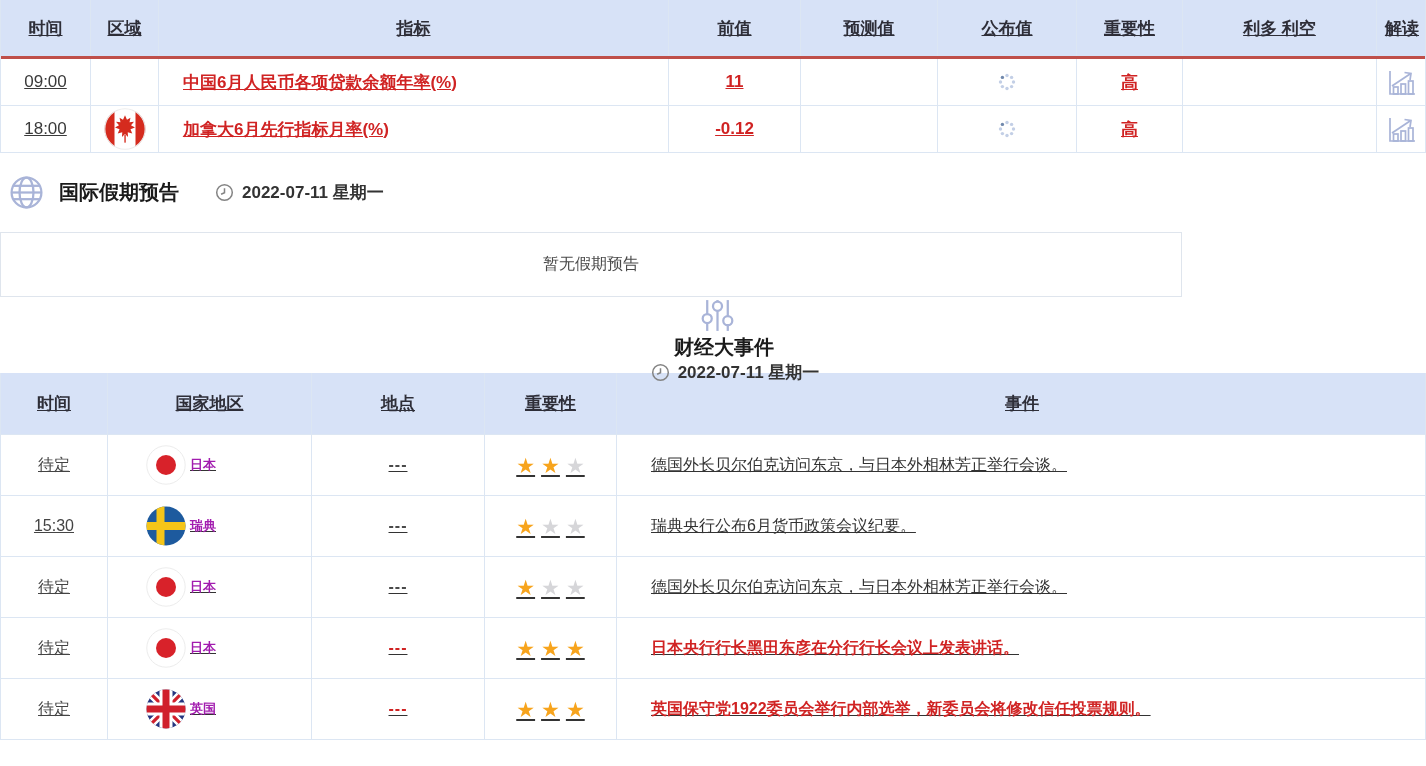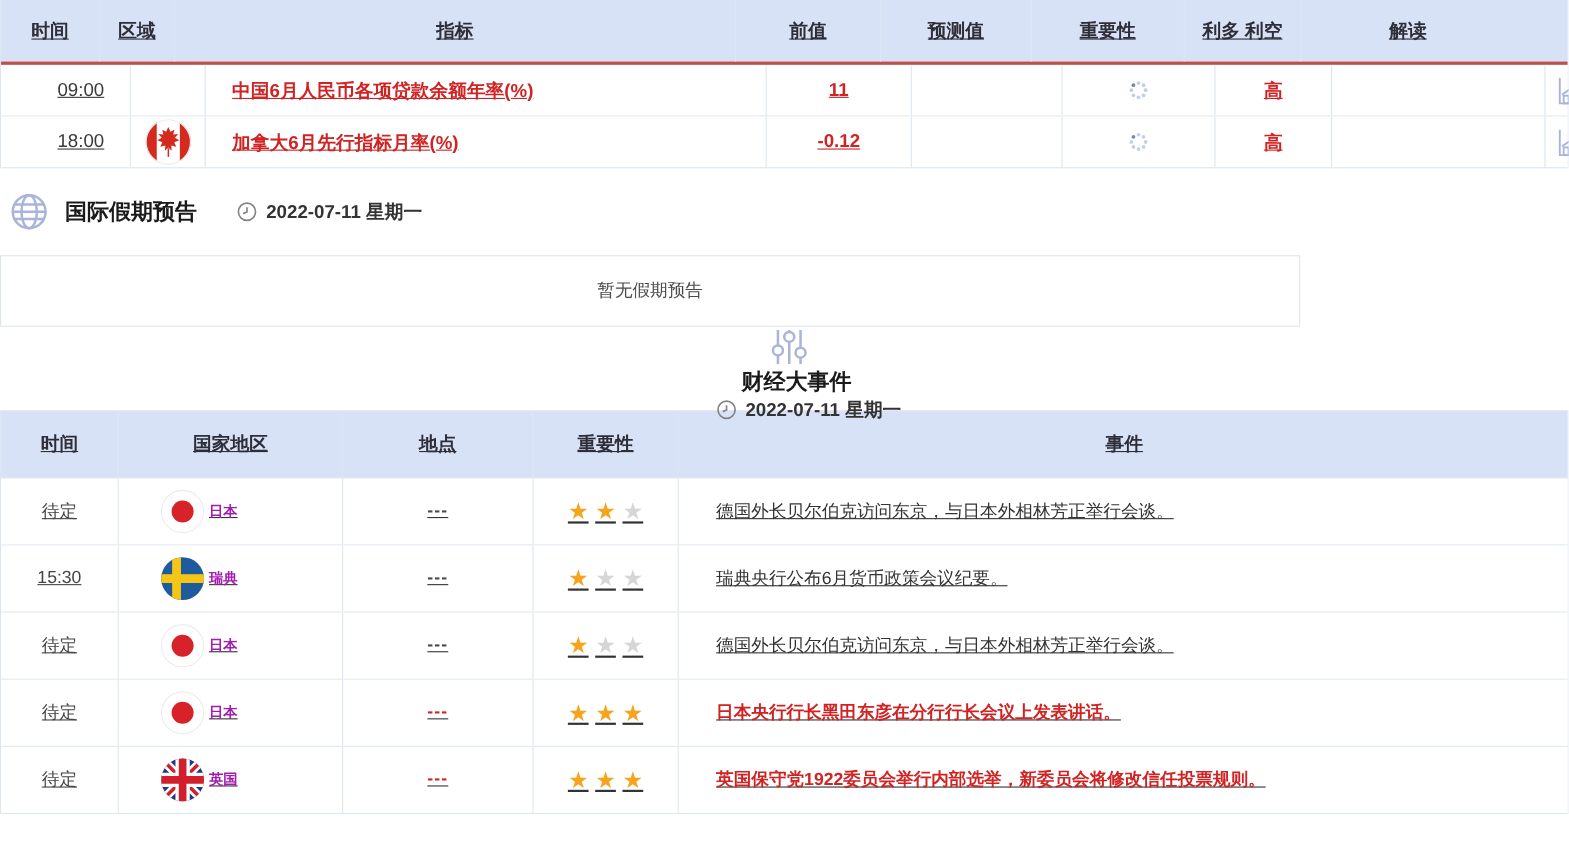--- a/index.html
+++ b/index.html
@@ -20,21 +20,21 @@
     color:var(--c-text);
   }
   
   .cell{display:flex;align-items:center;justify-content:center;border-right:1px solid var(--c-border);height:100%;text-decoration:underline;}
   .cell:last-child{border-right:none;}
   
   .cal-table{width:1426px;border-left:1px solid var(--c-border);border-right:1px solid var(--c-border);}
   .cal-grid{display:grid;grid-template-columns:90px 68px 510px 132px 137px 139px 106px 194px 50px;}
   .cal-header{height:59px;background:var(--c-header-bg);border-bottom:3px solid var(--c-header-line);}
   .cal-header .cell{font-size:17px;font-weight:bold;color:#2e2e38;}
-  .cal-row{height:47px;border-bottom:1px solid var(--c-border);background:#fff;padding-left:28px;}
+  .cal-row{height:47px;border-bottom:1px solid var(--c-border);background:#fff;}
   .cal-time{font-size:17px;color:#3a3a3a;}
   .cal-indicator{justify-content:flex-start;padding-left:24px;font-size:17px;font-weight:bold;color:var(--c-red);}
   .cal-value{font-size:17px;font-weight:bold;color:var(--c-red);}
   .cal-importance{font-size:17px;font-weight:bold;color:var(--c-red);}
   
   .section-head{display:flex;align-items:center;padding-left:8px;}
   .head-holiday{height:79px;}
   .head-events{height:76px;flex-direction:column;}
   .section-icon{width:37px;height:37px;flex:0 0 auto;}
   .section-title{font-size:20px;font-weight:bold;color:#1a1a1a;margin-left:14px;}
@@ -68,20 +68,21 @@
 </head>
 <body>
 
 <div class="cal-table">
   <div class="cal-grid cal-header">
     <div class="cell">时间</div>
     <div class="cell">区域</div>
     <div class="cell">指标</div>
     <div class="cell">前值</div>
     <div class="cell">预测值</div>
+    <div class="cell">公布值</div>
     <div class="cell">重要性</div>
     <div class="cell">利多 利空</div>
     <div class="cell">解读</div>
   </div>
   <div>
   <div class="cal-grid cal-row row">
     <div class="cell cal-time">09:00</div>
     <div class="cell">
       
     </div>

